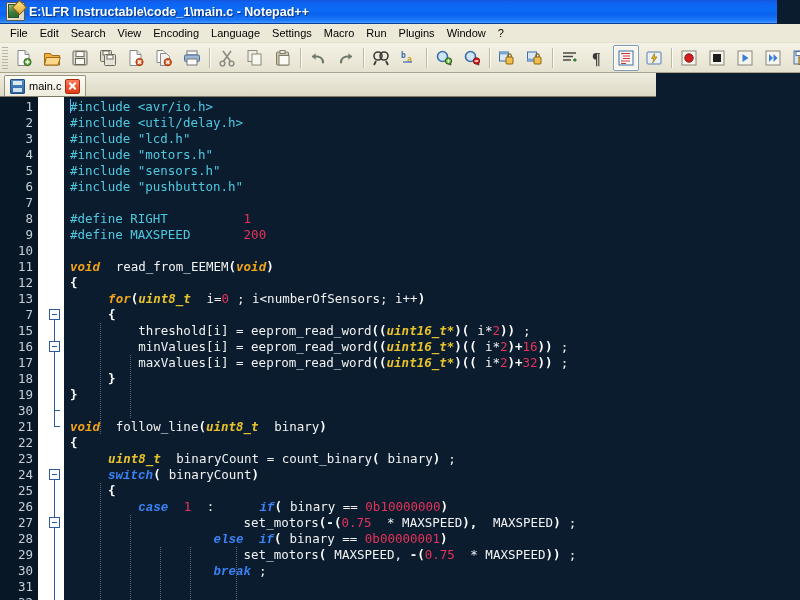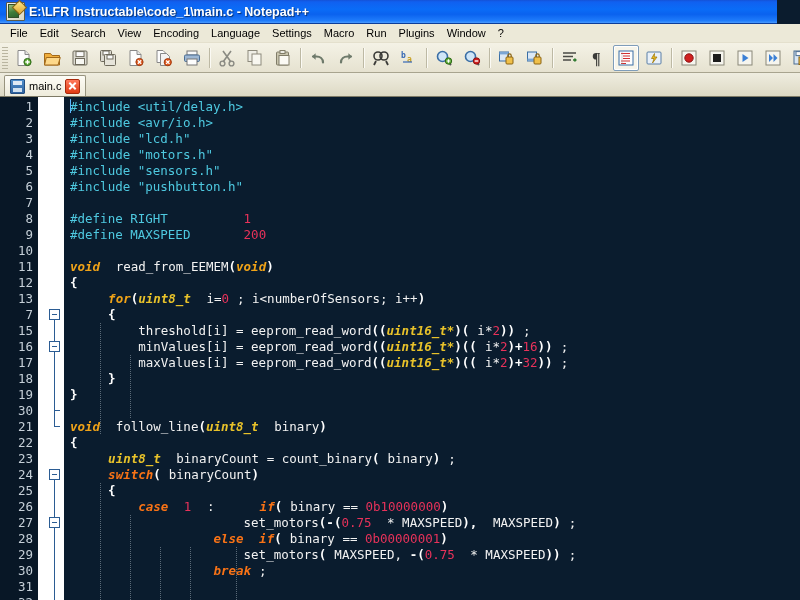--- a/index.html
+++ b/index.html
@@ -57,21 +57,21 @@
     display:flex;align-items:center;justify-content:center;cursor:default;
     border:1px solid transparent;border-radius:2px;
   }
   .tb-btn.pressed{border:1px solid #7f9db9;background:#f7f5ea;box-shadow:inset 0 0 0 1px #fff;}
   .tb-btn svg{display:block;}
   .tb-sep{width:1px;height:20px;background:#bdb9a4;margin:0 3px;flex:none;
     box-shadow:1px 0 0 #fbfaf4;}
 
   
   .tabbar{
-    height:24px;width:800px;box-sizing:border-box;
+    height:24px;width:656px;box-sizing:border-box;
     background:linear-gradient(to bottom,#efedE0,#ddd9c4);
     display:flex;align-items:flex-end;padding-left:4px;
     border-bottom:1px solid #7e7a66;
   }
   .tab{
     height:21px;box-sizing:border-box;display:flex;align-items:center;
     padding:0 5px 0 5px;gap:4px;
     background:linear-gradient(to bottom,#fdfcf6,#eeebdb);
     border:1px solid #97937e;border-bottom:none;
     border-radius:2px 2px 0 0;font-size:11px;color:#000;cursor:default;
@@ -100,21 +100,21 @@
   .bookmark-margin{width:8px;flex:none;background:#ffffff;}
   .fold-margin{width:18px;flex:none;background:#ffffff;position:relative;}
   .code-area{
     flex:1;position:relative;overflow:hidden;
     padding-top:2px;padding-left:6px;box-sizing:border-box;
   }
   .cl{height:16px;line-height:16px;font-size:12.5px;white-space:pre;color:#e8e8e8;}
 
   
   .s-pre{color:#4ec9e0;}          
-  .s-kw{color:#f97316;font-style:italic;font-weight:bold;}  
+  .s-kw{color:#3b82f6;font-style:italic;font-weight:bold;font-family:Liberation Mono, monospace;}  
   .s-type{color:#e8c22a;font-style:italic;font-weight:bold;}
   .s-void{color:#f0a318;font-style:italic;font-weight:bold;}
   .s-num{color:#e8325a;}
   .s-op{color:#ffffff;font-weight:bold;}
   .s-txt{color:#f2f2f2;padding-left:8px;}
 
   
   .fold-box{position:absolute;left:3px;width:11px;height:11px;
     background:#ffffff;border:1px solid #2b5c93;box-sizing:border-box;}
   .fold-box:before{content:"";position:absolute;left:2px;top:4px;width:5px;height:1px;background:#2b5c93;}
@@ -403,22 +403,22 @@
         <div class="fold-tail" style="top: 329px;"></div>
         <div class="fold-box" style="top: 244px;"></div>
         <div class="fold-line" style="top: 255px; height: 58px;"></div>
         <div class="fold-tail" style="top: 313px;"></div>
         <div class="fold-box" style="top: 372px;"></div>
         <div class="fold-line" style="top: 383px; height: 122px;"></div>
         <div class="fold-box" style="top: 420px;"></div>
         <div class="fold-line" style="top: 431px; height: 74px;"></div>
       </div>
     <div class="code-area" id="codearea">
+        <div class="cl"><span class="s-pre">#include </span><span class="s-pre">&lt;avr/io.h&gt;</span></div>
         <div class="cl"><span class="s-pre">#include </span><span class="s-pre">&lt;util/delay.h&gt;</span></div>
-        <div class="cl"><span class="s-pre">#include </span><span class="s-pre">&lt;avr/io.h&gt;</span></div>
         <div class="cl"><span class="s-pre">#include </span><span class="s-pre">"lcd.h"</span></div>
         <div class="cl"><span class="s-pre">#include </span><span class="s-pre">"motors.h"</span></div>
         <div class="cl"><span class="s-pre">#include </span><span class="s-pre">"sensors.h"</span></div>
         <div class="cl"><span class="s-pre">#include </span><span class="s-pre">"pushbutton.h"</span></div>
         <div class="cl">&nbsp;</div>
         <div class="cl"><span class="s-pre">#define RIGHT</span><span class="s-txt">         </span><span class="s-num">1</span></div>
         <div class="cl"><span class="s-pre">#define MAXSPEED</span><span class="s-txt">      </span><span class="s-num">200</span></div>
         <div class="cl">&nbsp;</div>
         <div class="cl"><span class="s-void">void</span><span class="s-txt"> read_from_EEMEM</span><span class="s-op">(</span><span class="s-void">void</span><span class="s-op">)</span></div>
         <div class="cl"><span class="s-op">{</span></div>

